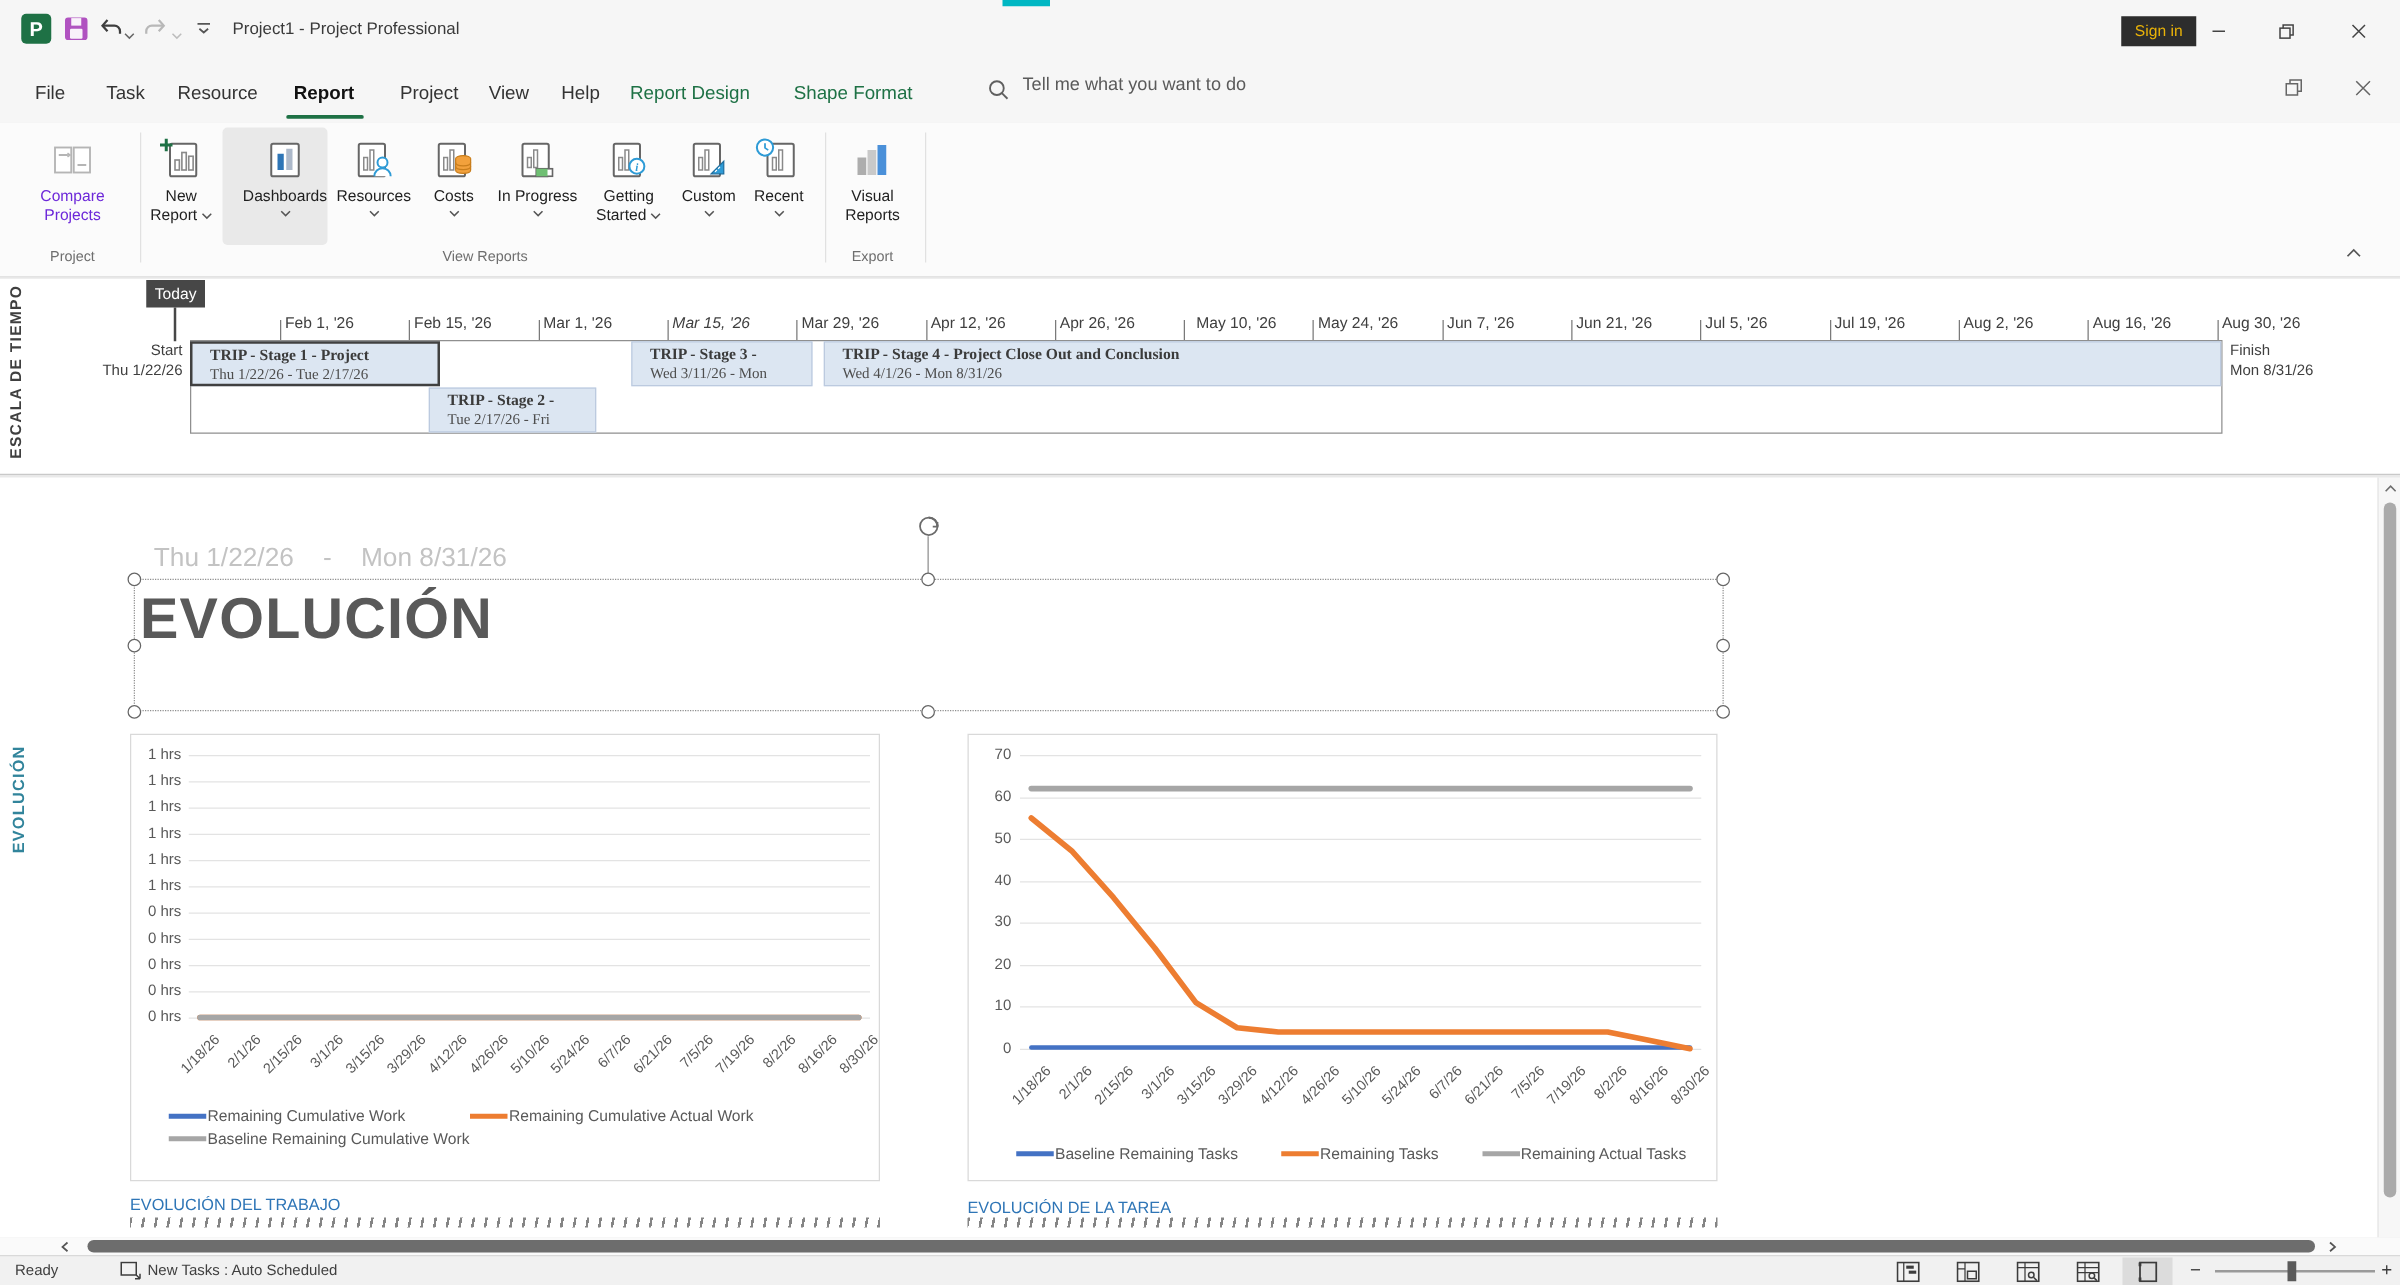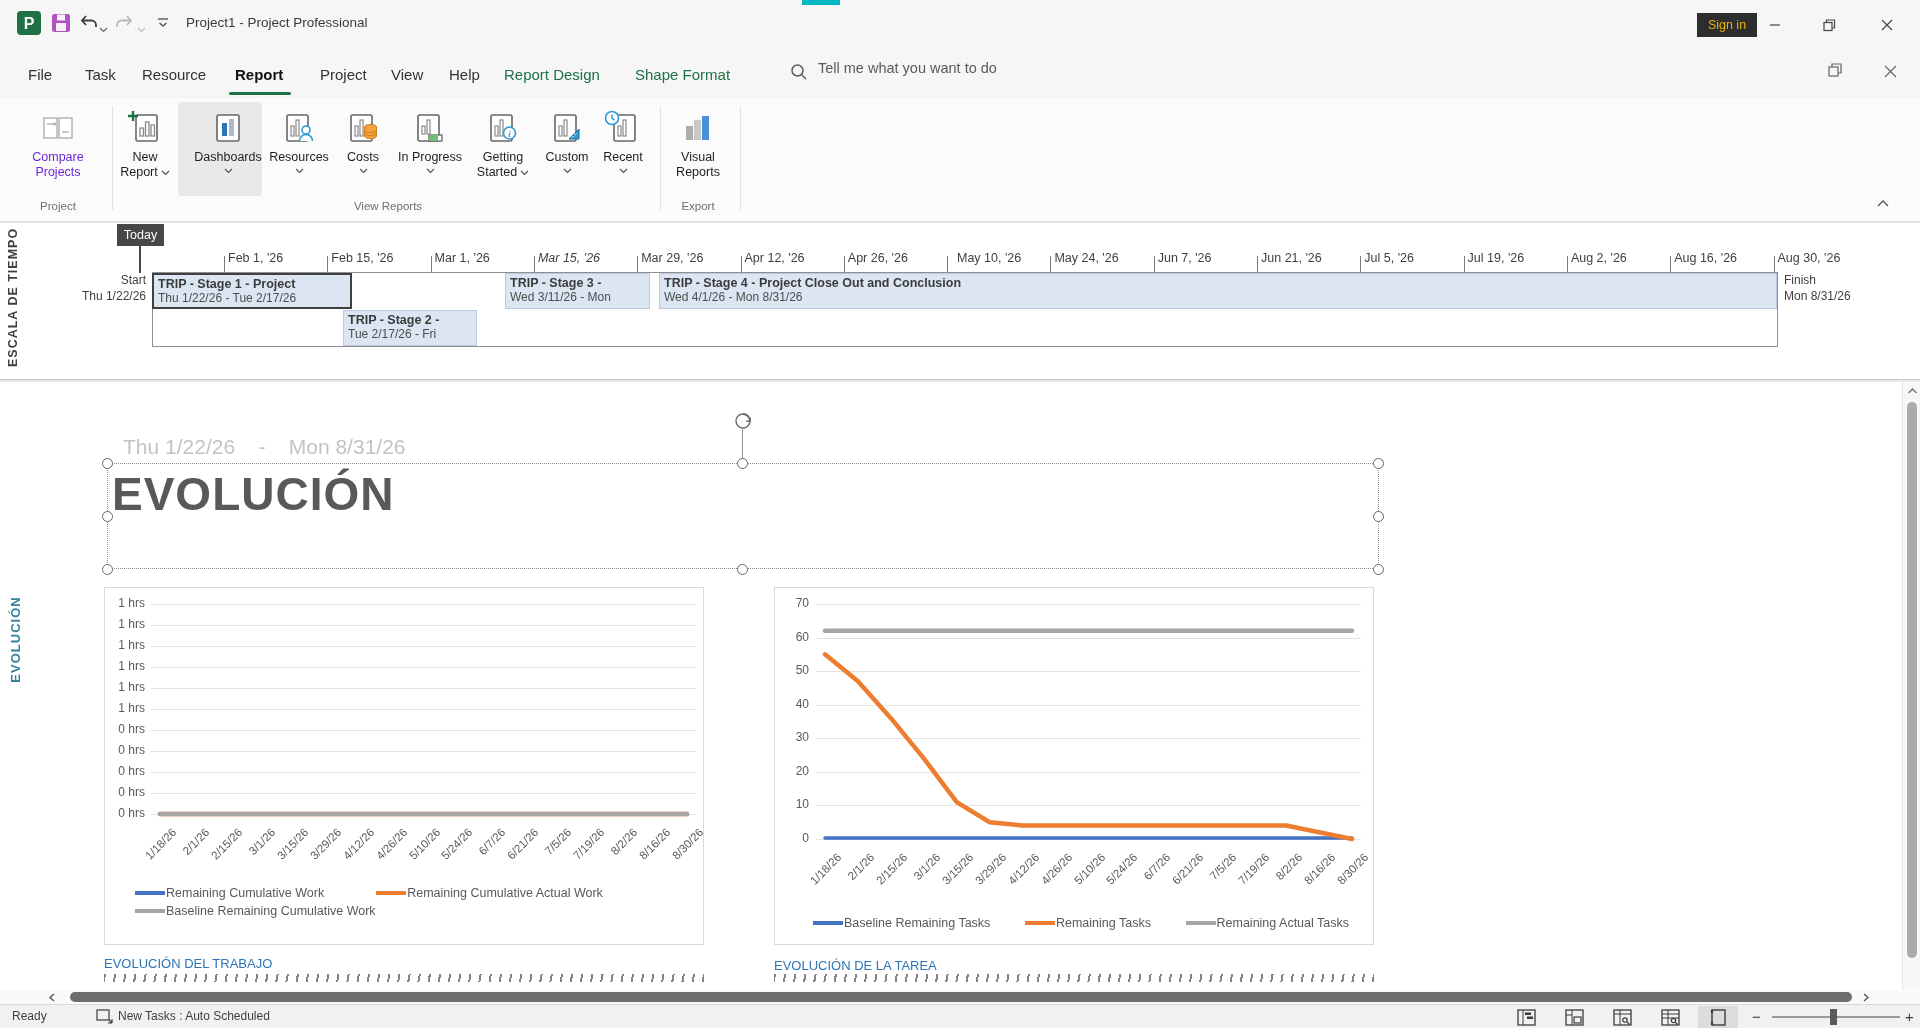--- a/index.html
+++ b/index.html
@@ -28,21 +28,21 @@
   .chev-inline { margin-left:3px; }
   .chev-below { margin-top:3px; }
   .rsep { position:absolute; top:8px; width:1px; height:104px; background:#e1e1e1; }
   .rgroup { position:absolute; top:102px; font-size:11.5px; color:#6e6e6e; text-align:center; }
   
   #timeline { position:absolute; left:0; top:223px; width:1920px; height:157px; background:#ffffff; border-bottom:1px solid #c9c9c9; }
   .vlabel { position:absolute; transform:rotate(-90deg); transform-origin:center; white-space:nowrap; letter-spacing:1px; }
   #tl-box { position:absolute; left:152px; top:49px; width:1626px; height:75px; border:1px solid #8f8f8f; background:#fff; }
   .tl-tick { position:absolute; width:1px; height:16px; background:#7a7a7a; top:33px; }
   .tl-ticklab { position:absolute; top:28px; font-size:12.5px; color:#3f3f3f; white-space:nowrap; }
-  .tl-bar { position:absolute; background:#dce6f2; border:1px solid #bccadf; height:36px; overflow:hidden; padding:2px 0 0 4px; }
+  .tl-bar { position:absolute; background:#dce6f2; border:1px solid #bccadf; height:36px; overflow:hidden; padding:2px 0 0 14px;font-family:Liberation Serif, serif; }
   .tl-bar.sel { border:2px solid #404040; }
   .tl-bar .l1 { font-size:12.5px; font-weight:bold; color:#3b3b3b; white-space:nowrap; }
   .tl-bar .l2 { font-size:12px; color:#4d4d4d; white-space:nowrap; }
   .tl-edge { position:absolute; font-size:12px; color:#3f3f3f; white-space:nowrap; }
   
   #canvas { position:absolute; left:0; top:382px; width:1902px; height:608px; background:#ffffff; }
   .handle { position:absolute; width:11px; height:11px; border-radius:50%; background:#fff; border:1.5px solid #666; }
   #sel-rect { position:absolute; left:107px; top:81px; width:1272px; height:106px; border:1px dotted #8f8f8f; }
   #date-range { position:absolute; left:123px; top:53px; font-size:21px; color:#c3c3c3; white-space:pre; }
   #big-title { position:absolute; left:112px; top:85px; font-size:46px; font-weight:bold; color:#595959; letter-spacing:1px; }

